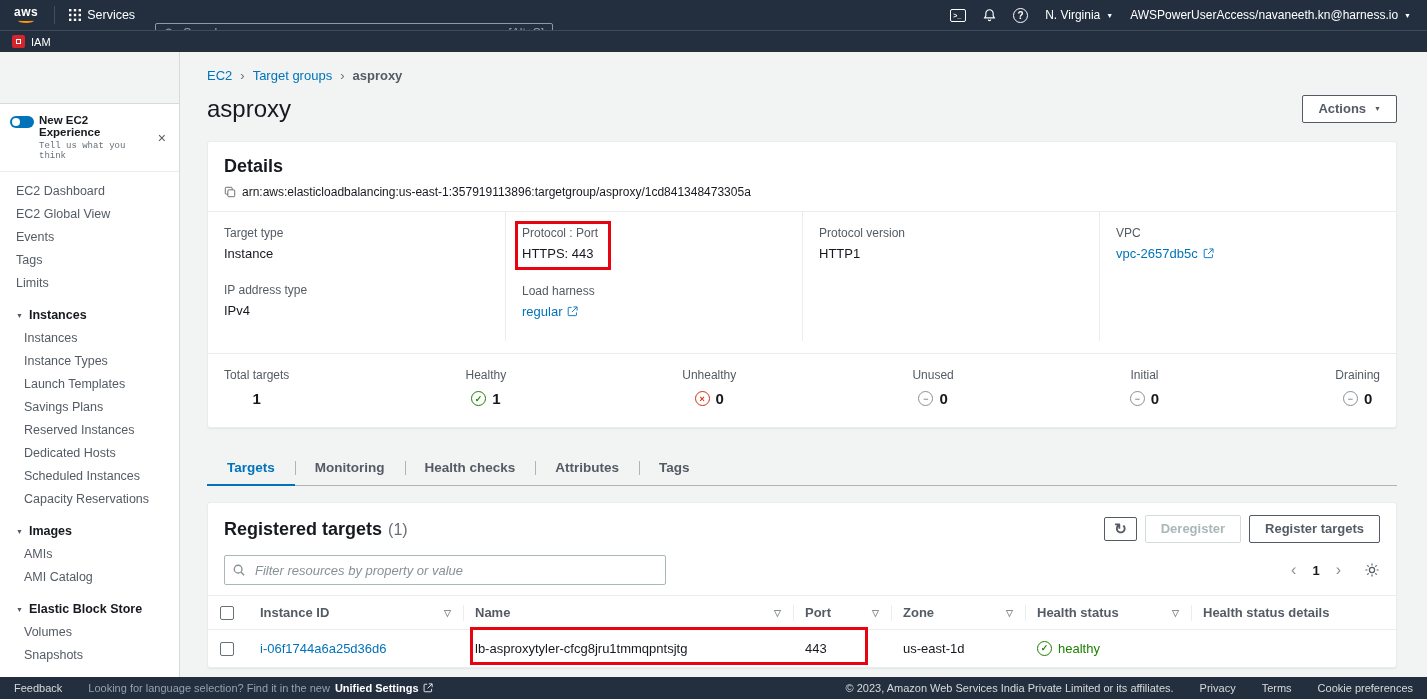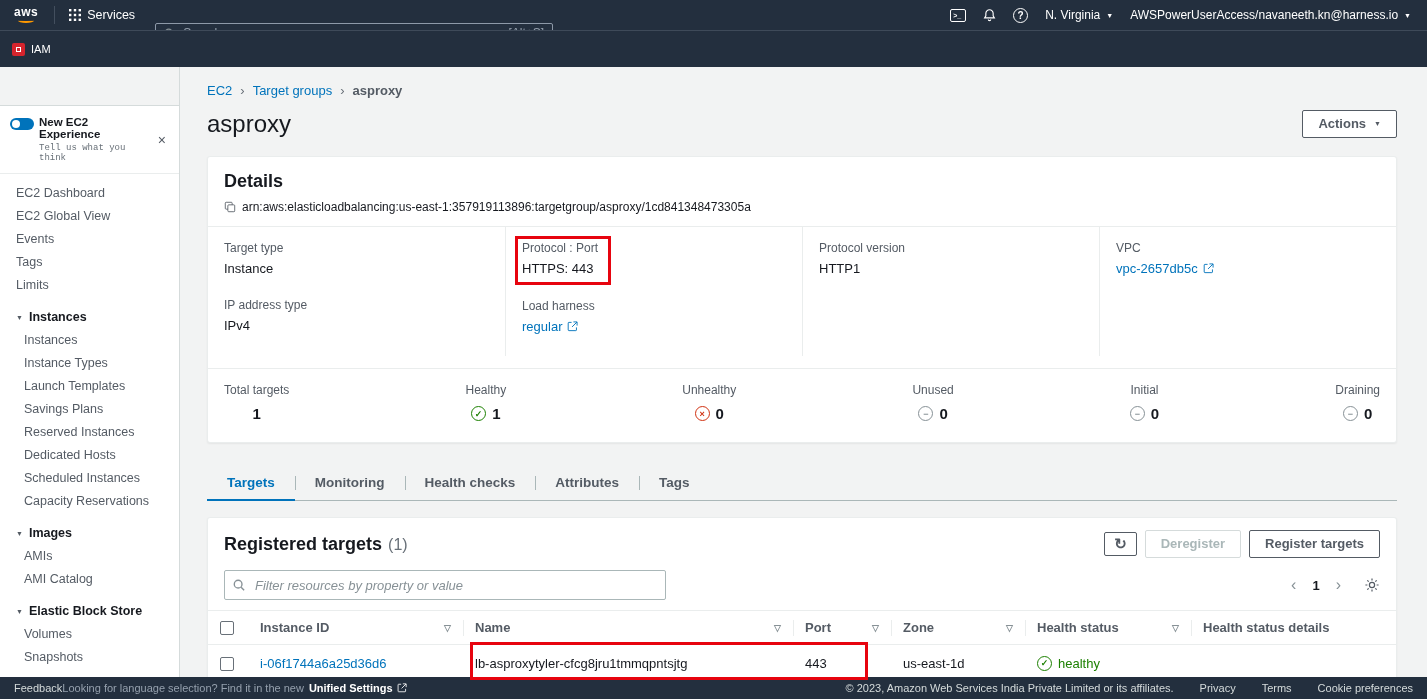--- a/index.html
+++ b/index.html
@@ -17,21 +17,21 @@
   .searchbox input::placeholder { color:#95a0ad; }
   .search-shortcut { color:#95a0ad; font-size:12px; }
   .nav-right { margin-left:auto; display:flex; align-items:center; gap:17px; padding-right:6px; }
   .shell-icon { width:16px; height:13px; border:1px solid #fff; border-radius:2px; color:#fff; font-size:7px; line-height:11px; padding-left:2px; font-weight:bold; cursor:pointer; }
   .help-circle { width:15px; height:15px; border:1px solid #fff; border-radius:50%; color:#fff; font-size:10px; display:flex; align-items:center; justify-content:center; font-weight:bold; cursor:pointer; }
   .nav-menu { color:#fff; font-size:12px; display:flex; align-items:center; gap:6px; cursor:pointer; }
   .caret { font-size:7px; }
   .nav-icon-btn { display:flex; align-items:center; cursor:pointer; }
 
   
-  .servicebar { height:37px; background:#232f3e; border-top:1px solid #3e4a59; display:flex; align-items:center; gap:6px; padding:0 12px; flex-shrink:0; }
+  .servicebar { height:22px; background:#232f3e; border-top:1px solid #3e4a59; display:flex; align-items:center; gap:6px; padding:0 12px; flex-shrink:0; }
   .iam-icon { width:13px; height:13px; background:#d6242d; border-radius:2px; display:flex; align-items:center; justify-content:center; }
   .iam-icon i { display:block; width:5px; height:5px; border:1px solid #fff; }
   .servicebar .sb-label { color:#fff; font-size:11px; }
 
   
   .main { flex:1; display:flex; min-height:0; }
 
   
   .sidebar { width:180px; flex-shrink:0; background:#fff; border-right:1px solid #d5dbdb; display:flex; flex-direction:column; overflow:hidden; }
   .sb-spacer { height:52px; background:#f2f3f3; border-bottom:1px solid #d5dbdb; }
@@ -113,21 +113,21 @@
   .th-inner { display:flex; align-items:center; justify-content:space-between; font-weight:bold; }
   .sort-icon { color:#879196; font-size:9px; }
   th.sep::before { content:""; position:absolute; left:0; top:9px; height:16px; width:1px; background:#eaeded; }
   td { height:37px; font-size:13px; color:#16191f; }
   .cell-link { color:#0073bb; cursor:pointer; }
   .health-cell { display:flex; align-items:center; gap:6px; color:#1d8102; }
   .checkbox { width:14px; height:14px; border:1px solid #687078; border-radius:2px; background:#fff; display:inline-block; vertical-align:middle; cursor:pointer; }
   .row-annotation { position:absolute; border:3px solid #e7040f; left:262px; top:32px; width:398px; height:38px; pointer-events:none; }
 
   
-  .footer { height:22px; background:#232f3e; display:flex; align-items:center; padding:0 14px; font-size:11px; flex-shrink:0; }
+  .footer { height:22px; background:#232f3e; display:flex; align-items:center; padding:0 14px; gap:26px; font-size:11px; flex-shrink:0; }
   .ft-link { color:#d5dbdb; cursor:pointer; }
   .ft-lang { color:#95a0ad; display:flex; gap:5px; align-items:center; }
   .ft-us { color:#fff; font-weight:bold; display:flex; align-items:center; gap:4px; cursor:pointer; }
   .ft-right { margin-left:auto; display:flex; gap:26px; align-items:center; }
   .ft-copy { color:#d5dbdb; }
 </style>
 </head>
 <body>
 
 <div class="topnav">

